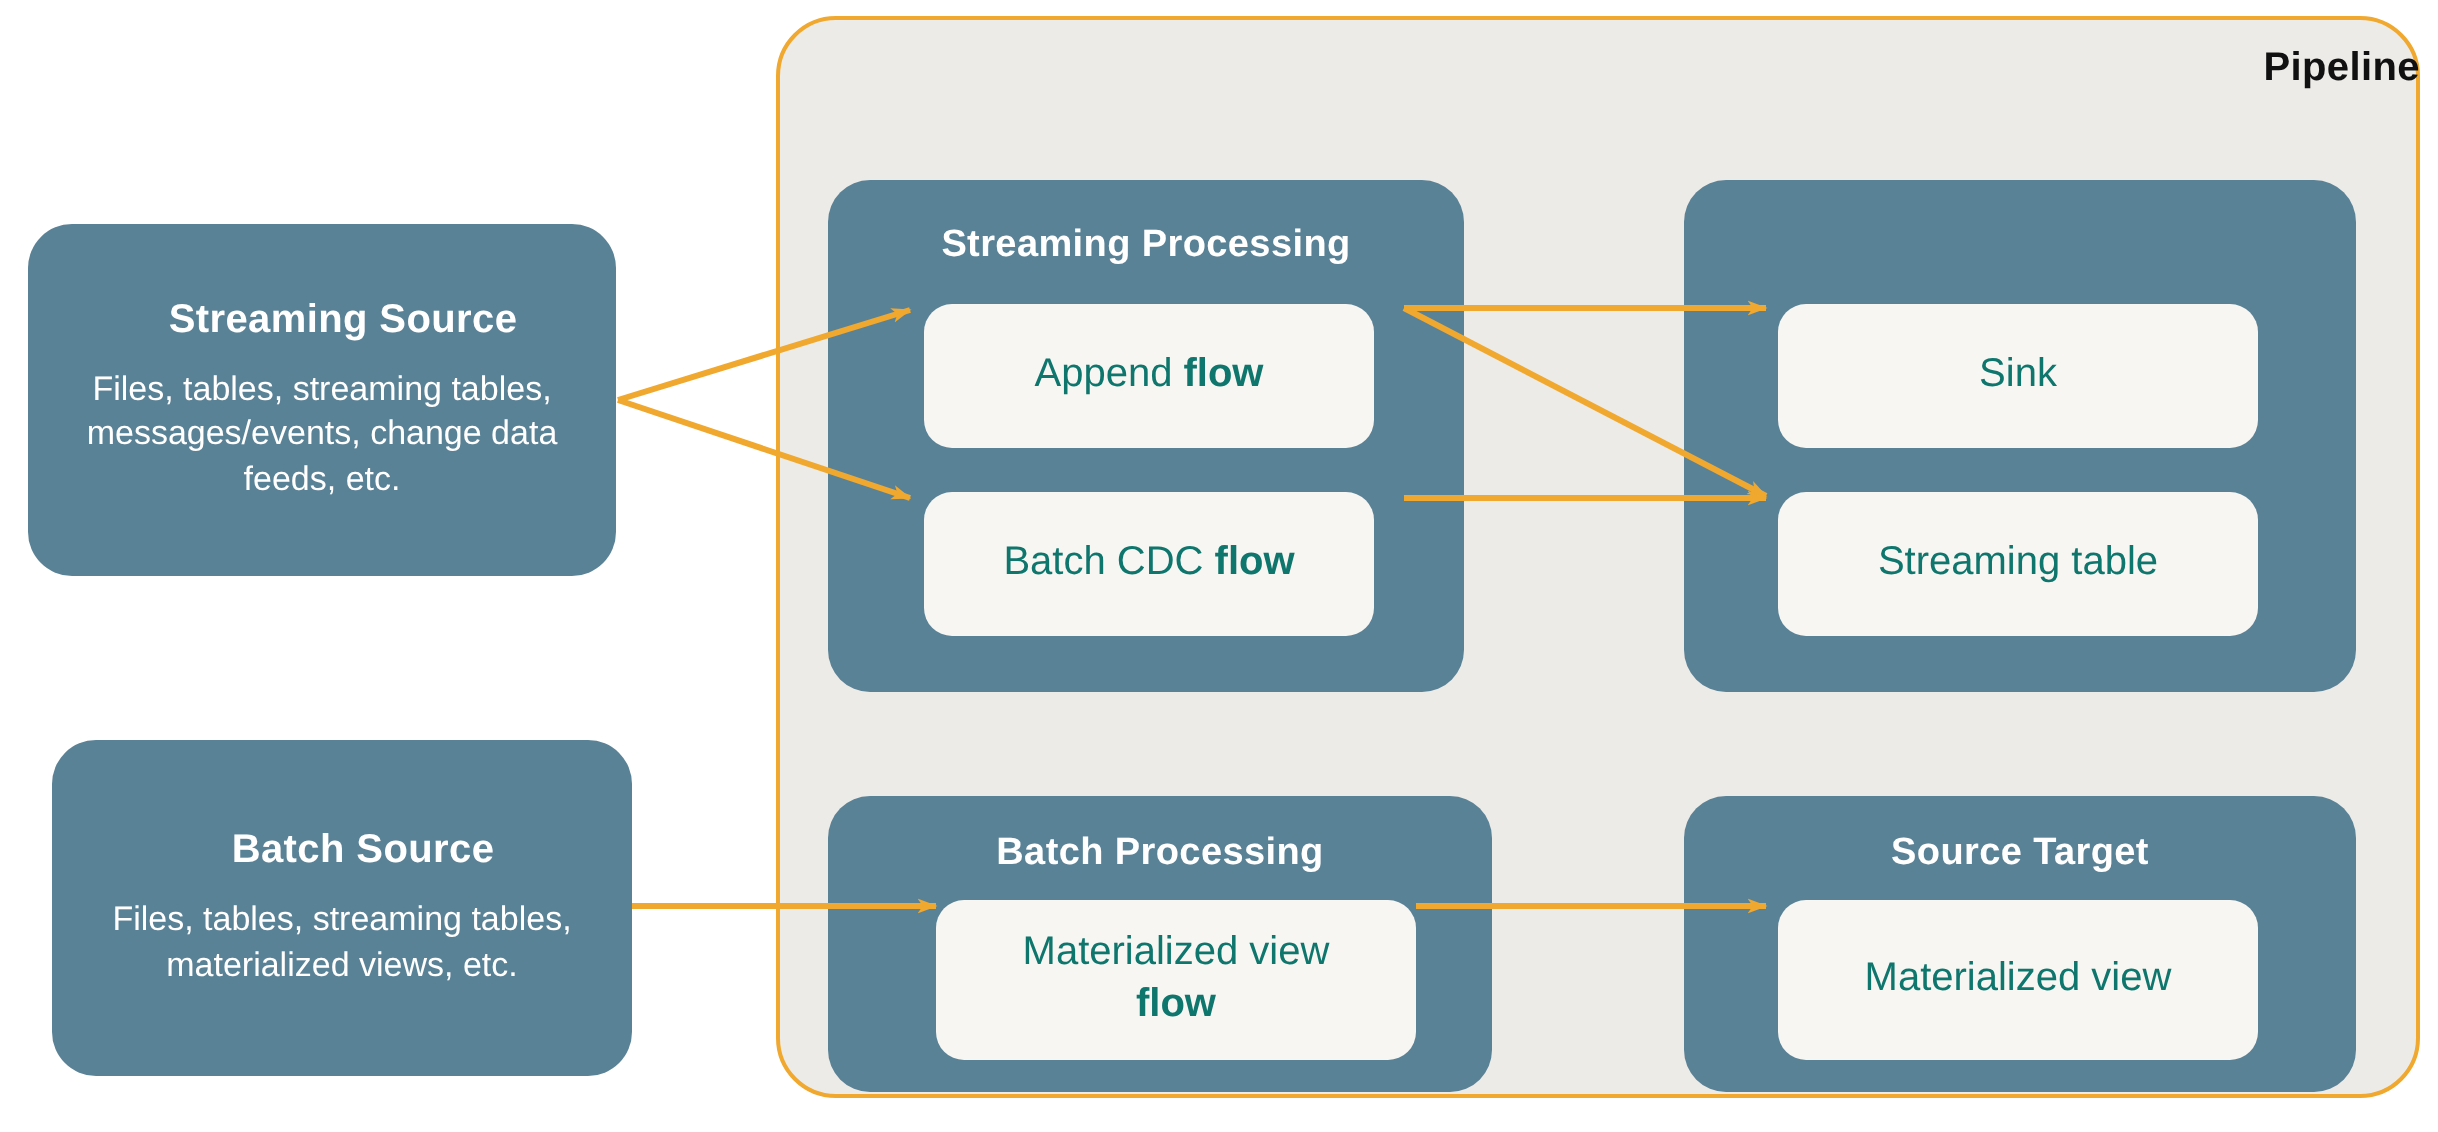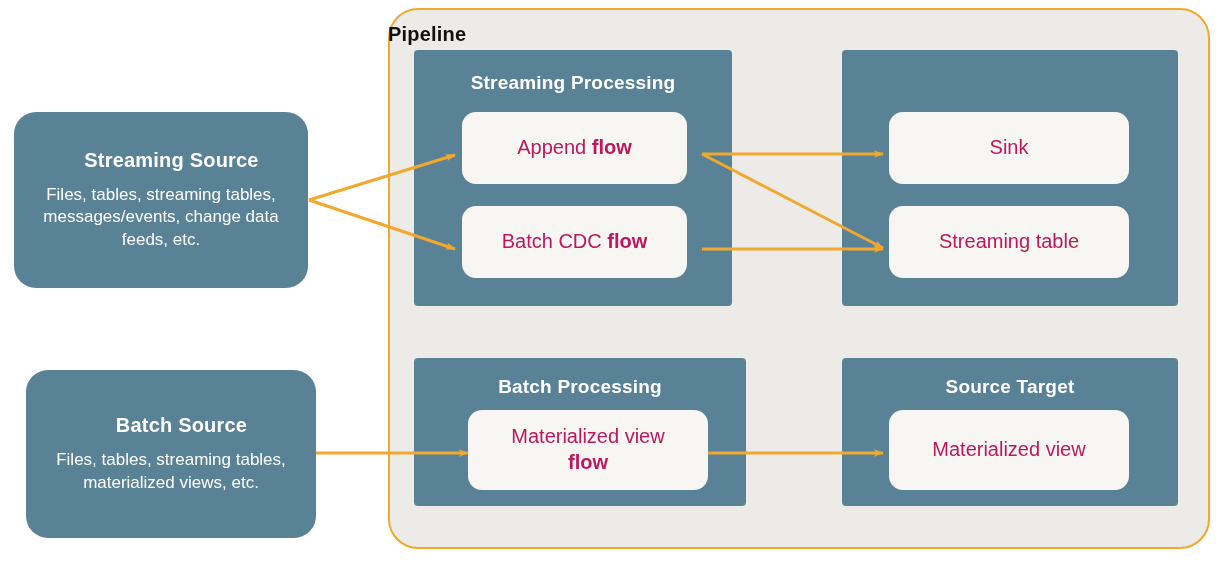--- a/index.html
+++ b/index.html
@@ -26,33 +26,34 @@
     background: #EDEBE7;
     border: 2px solid #F0A82E;
     border-radius: 30px;
     box-sizing: border-box;
   }
   #pipeline-title {
     position: absolute;
     left: 388px;
     top: 23px;
     width: 822px;
-    text-align: left;
+    text-align: right;
     font-size: 20px;
     font-weight: bold;
     color: #111111;
     letter-spacing: 0.2px;
   }
 
   
   .teal-box {
     position: absolute;
     background: #5A8296;
-    border-radius: 4px;
+    border-radius: 21px;
     box-sizing: border-box;
+    margin-top: 40px;
   }
   .teal-title {
     position: absolute;
     left: 0;
     width: 100%;
     text-align: center;
     color: #FFFFFF;
     font-size: 19px;
     font-weight: bold;
     letter-spacing: 0.2px;
@@ -61,21 +62,21 @@
   
   .card {
     position: absolute;
     background: #F7F6F2;
     border-radius: 14px;
     box-sizing: border-box;
     display: flex;
     align-items: center;
     justify-content: center;
     text-align: center;
-    color: #be185d;
+    color: #0f766e;
     font-size: 20px;
     line-height: 1.28;
     padding: 4px 8px;
   }
   .card.bold { font-weight: normal; }
   .card b { font-weight: bold; }
 
   
   .source-box {
     position: absolute;

